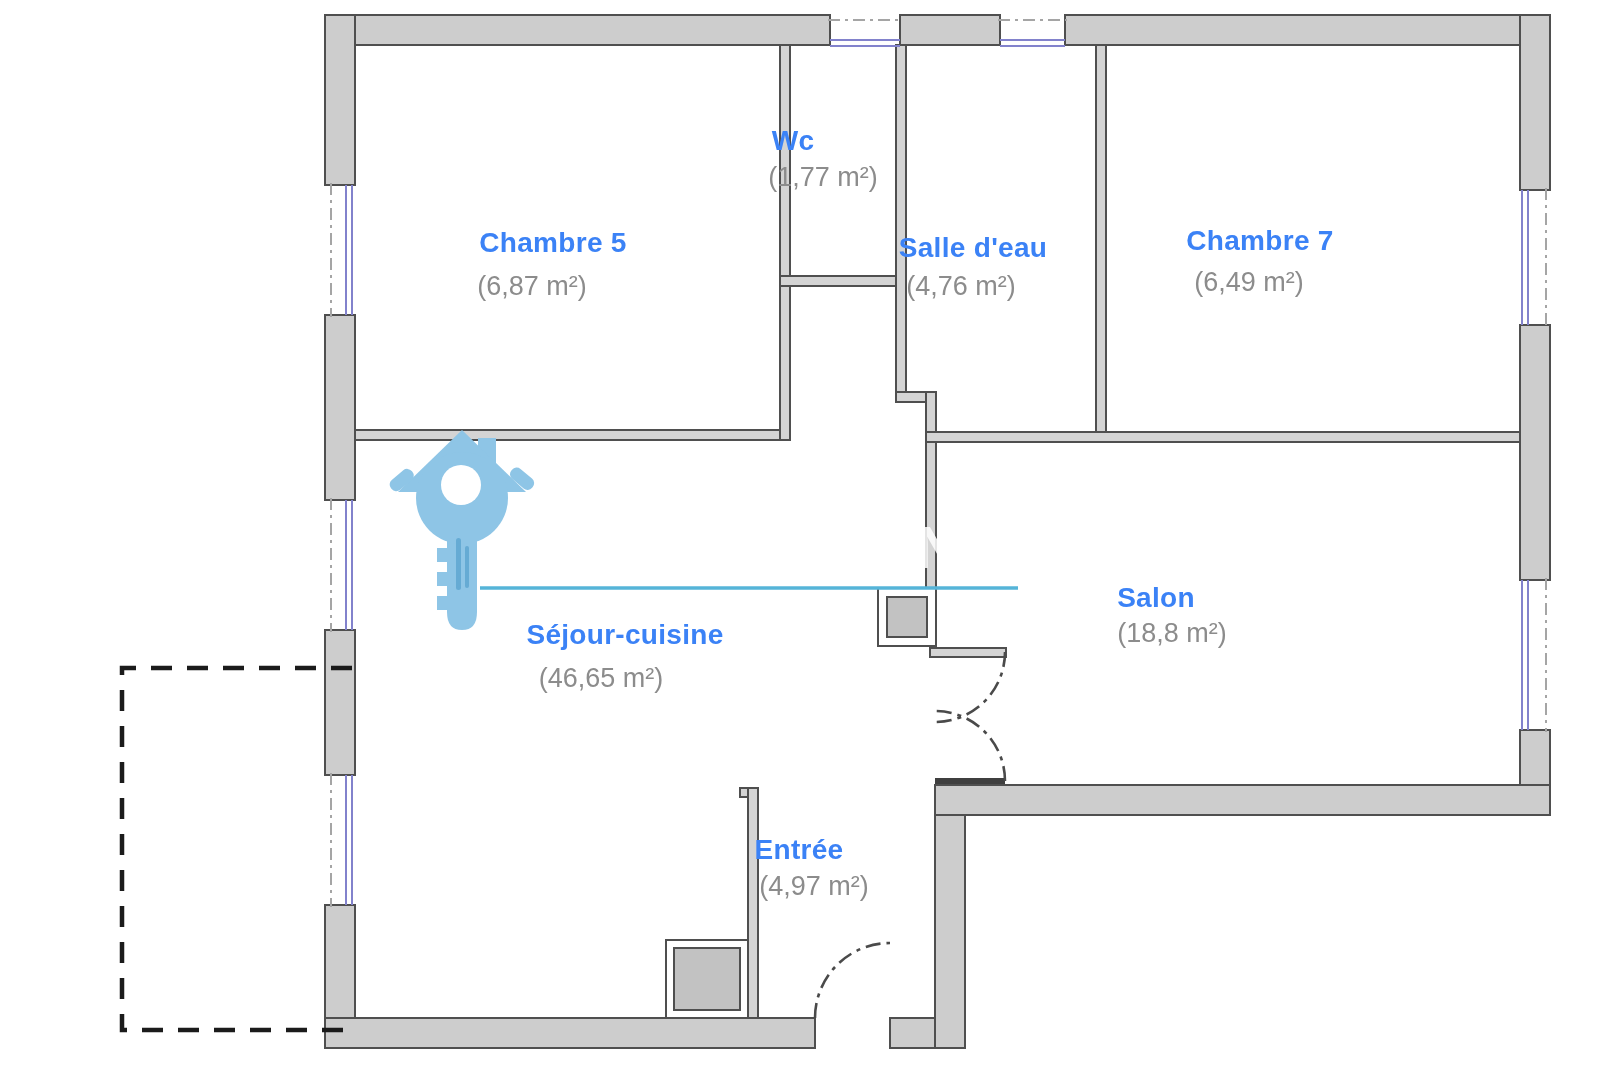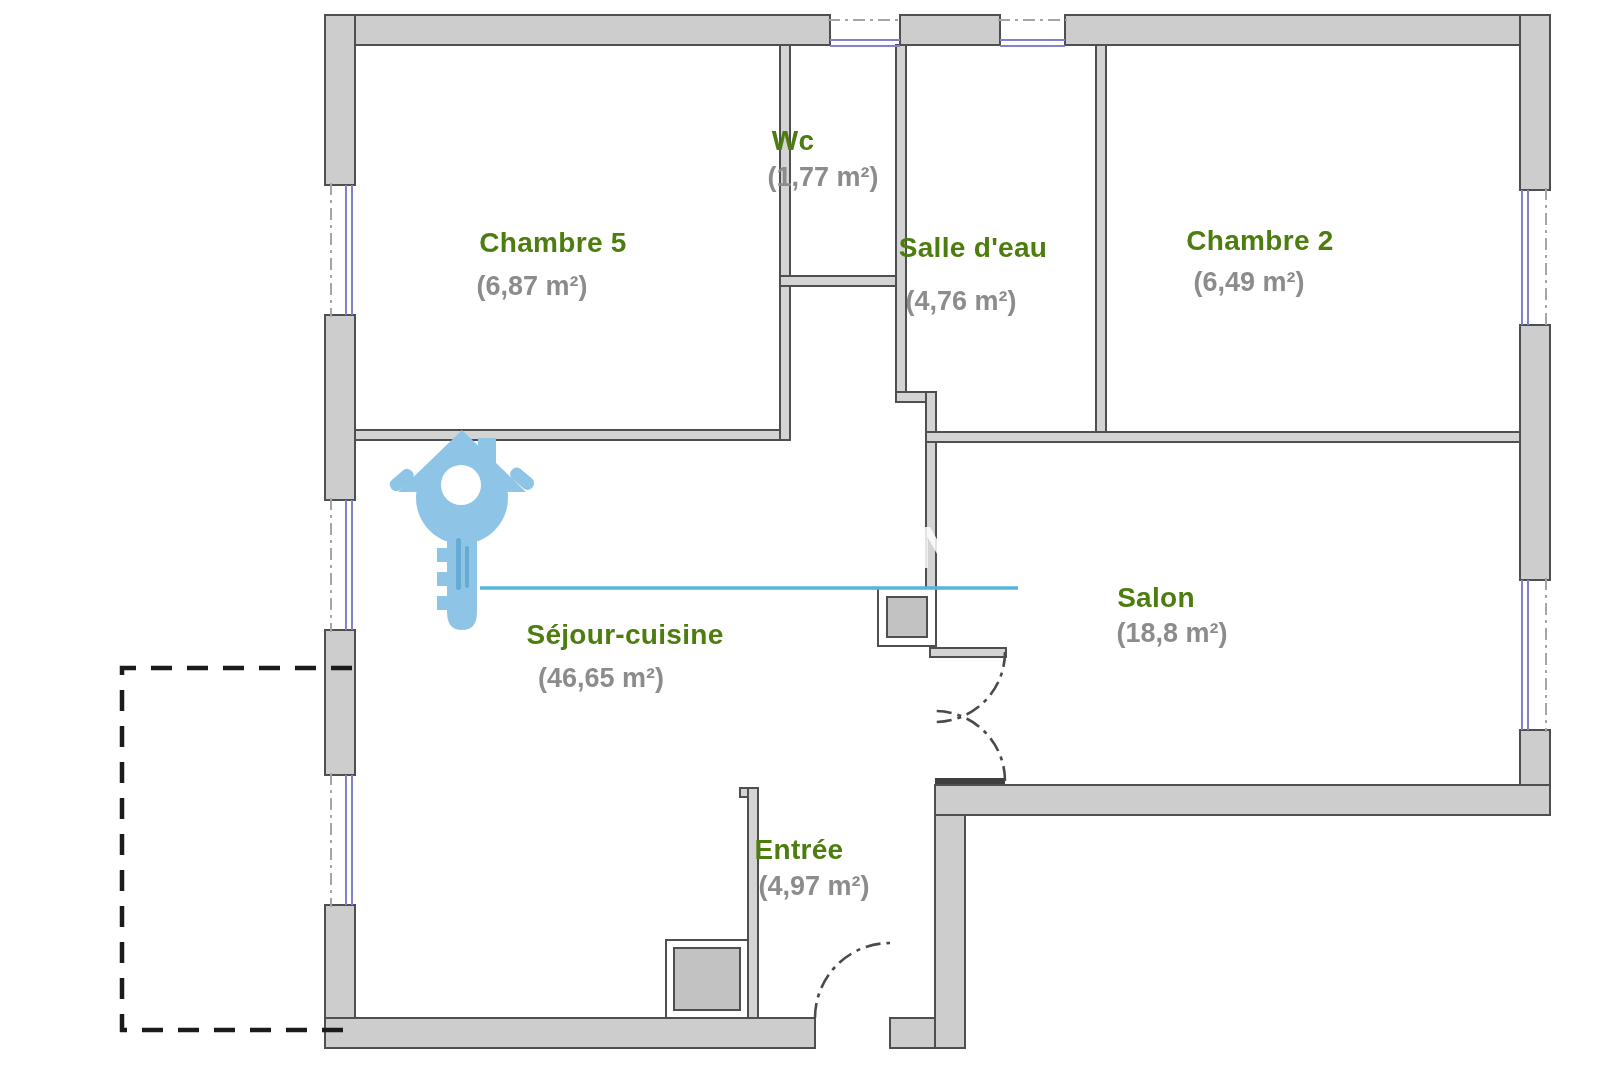--- a/index.html
+++ b/index.html
@@ -3,23 +3,23 @@
 <meta charset="utf-8">
 <style>
   html,body{margin:0;padding:0;background:#ffffff;}
   .stage{
     position:relative;width:1621px;height:1080px;background:#ffffff;
     font-family:"Liberation Sans",sans-serif;overflow:hidden;
   }
   .stage svg{position:absolute;left:0;top:0;}
   .plabel{
     position:absolute;transform:translate(-50%,-50%);
-    white-space:nowrap;text-align:center;line-height:1.1;font-weight:bold;
+    white-space:nowrap;text-align:center;line-height:1.1;
   }
-  .room-name{font-weight:bold;font-size:28px;color:#4d7c0f;letter-spacing:.3px;}
+  .room-name{font-weight:bold;font-size:28px;color:#3b82f6;letter-spacing:.3px;}
   .room-area{font-size:27px;color:#8c8c8c;}
   .wall{fill:#cdcdcd;stroke:#4f4f4f;stroke-width:2;}
   .iwall{fill:#d4d4d4;stroke:#4f4f4f;stroke-width:2;}
   .whitebox{fill:#ffffff;stroke:#4f4f4f;stroke-width:2;}
   .graybox{fill:#c2c2c2;stroke:#4f4f4f;stroke-width:2;}
   .win{stroke:#8282cc;stroke-width:2;fill:none;}
   .axis{stroke:#a5a5a5;stroke-width:2;fill:none;stroke-dasharray:12 5 3 5;}
   .doorarc{stroke:#4a4a4a;stroke-width:2.6;fill:none;stroke-dasharray:15 6 4 6;}
   .balcony{stroke:#1b1b1b;stroke-width:4.5;fill:none;stroke-dasharray:21 15;}
 </style>
@@ -125,23 +125,23 @@
   </g>
 </svg>
 
 <div class="plabel room-name" style="left:553px;top:243px">Chambre 5</div>
 <div class="plabel room-area" style="left:532px;top:287px">(6,87 m²)</div>
 
 <div class="plabel room-name" style="left:793px;top:141px">Wc</div>
 <div class="plabel room-area" style="left:823px;top:178px">(1,77 m²)</div>
 
 <div class="plabel room-name" style="left:973px;top:248px">Salle d'eau</div>
-<div class="plabel room-area" style="left:961px;top:302px">(4,76 m²)</div>
+<div class="plabel room-area" style="left:961px;top:287px">(4,76 m²)</div>
 
-<div class="plabel room-name" style="left:1260px;top:241px">Chambre 2</div>
+<div class="plabel room-name" style="left:1260px;top:241px">Chambre 7</div>
 <div class="plabel room-area" style="left:1249px;top:283px">(6,49 m²)</div>
 
 <div class="plabel room-name" style="left:625px;top:635px">Séjour-cuisine</div>
 <div class="plabel room-area" style="left:601px;top:679px">(46,65 m²)</div>
 
 <div class="plabel room-name" style="left:1156px;top:598px">Salon</div>
 <div class="plabel room-area" style="left:1172px;top:634px">(18,8 m²)</div>
 
 <div class="plabel room-name" style="left:799px;top:850px">Entrée</div>
 <div class="plabel room-area" style="left:814px;top:887px">(4,97 m²)</div>

